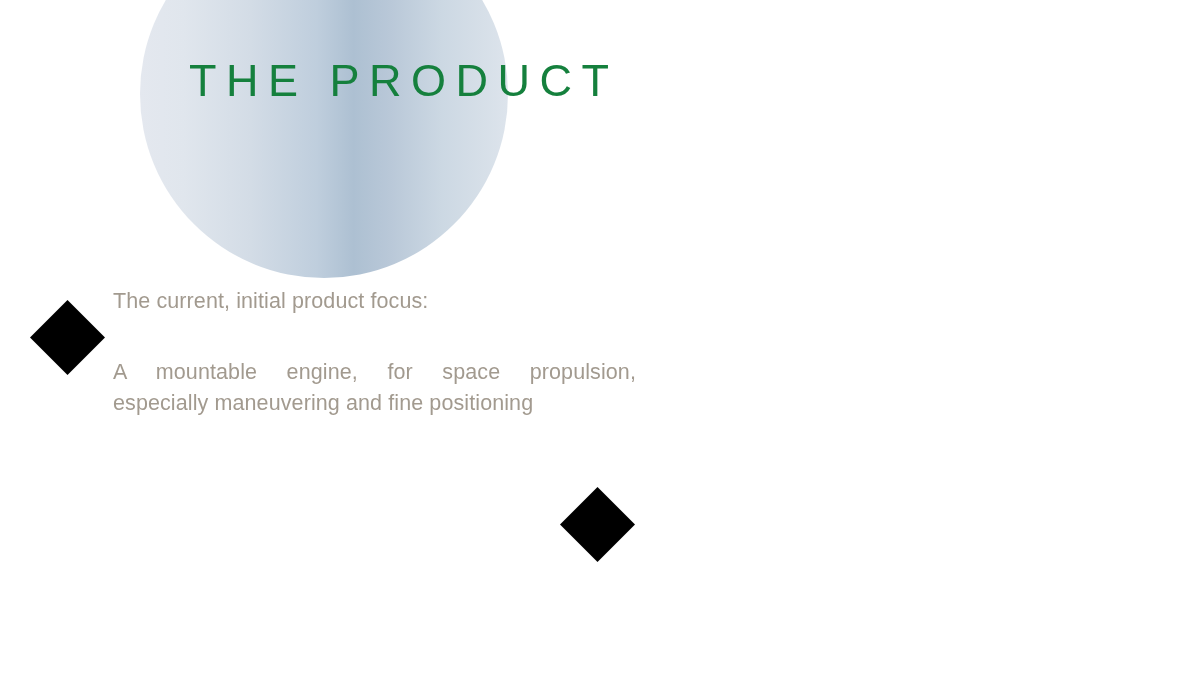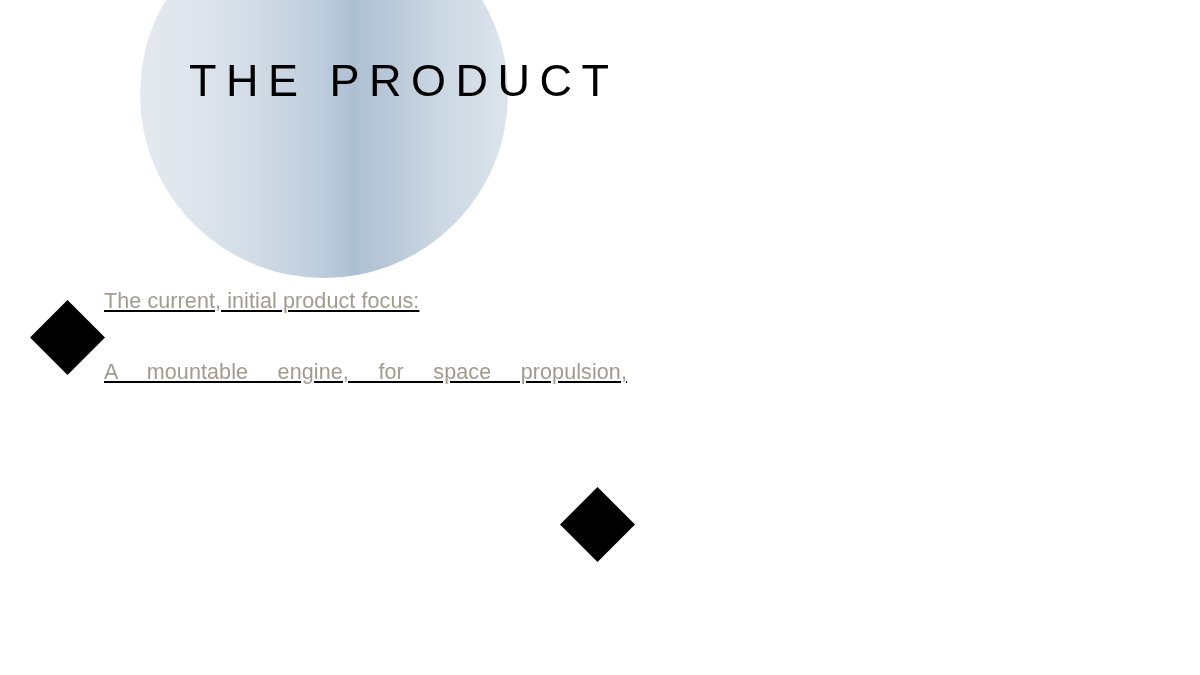--- a/index.html
+++ b/index.html
@@ -42,41 +42,41 @@
 
   
   .slide-title {
     position: absolute;
     left: 189px;
     top: 57px;
     margin: 0;
     font-size: 45px;
     font-weight: 300;
     letter-spacing: 9.5px;
-    color: #000000;
+    color: #15803d;
     line-height: 1.05;
     white-space: nowrap;
   }
 
   
   .diamond {
     position: absolute;
     width: 53px;
     height: 53px;
     background: #000000;
     transform: rotate(45deg);
   }
   .diamond-one   { left: 41px;  top: 311px; }
   .diamond-two   { left: 571px; top: 498px; }
 
   
   .block {
     position: absolute;
   }
-  .block-upper { left: 104px; top: 287px; width: 523px; text-decoration: underline; }
+  .block-upper { left: 113px; top: 287px; width: 523px; }
   .block-lower { left: 653px; top: 487px; width: 460px; }
 
   .lead-line {
     margin: 0;
     font-size: 21.5px;
     font-weight: 400;
     color: #a29a8f;
     line-height: 1.35;
     letter-spacing: 0.1px;
   }
@@ -114,19 +114,20 @@
   <div class="hero-circle"></div>
 
   <h1 class="slide-title">THE PRODUCT</h1>
 
   <div class="diamond diamond-one"></div>
 
   <div class="block block-upper">
     <p class="lead-line">The current, initial product focus:</p>
     <p class="body-para">
       <span class="just-line">A mountable engine, for space propulsion,</span>
+      <span>especially maneuvering and fine positioning</span>
     </p>
   </div>
 
   <div class="diamond diamond-two"></div>
 
 
 </div>
 
 </body></html>

